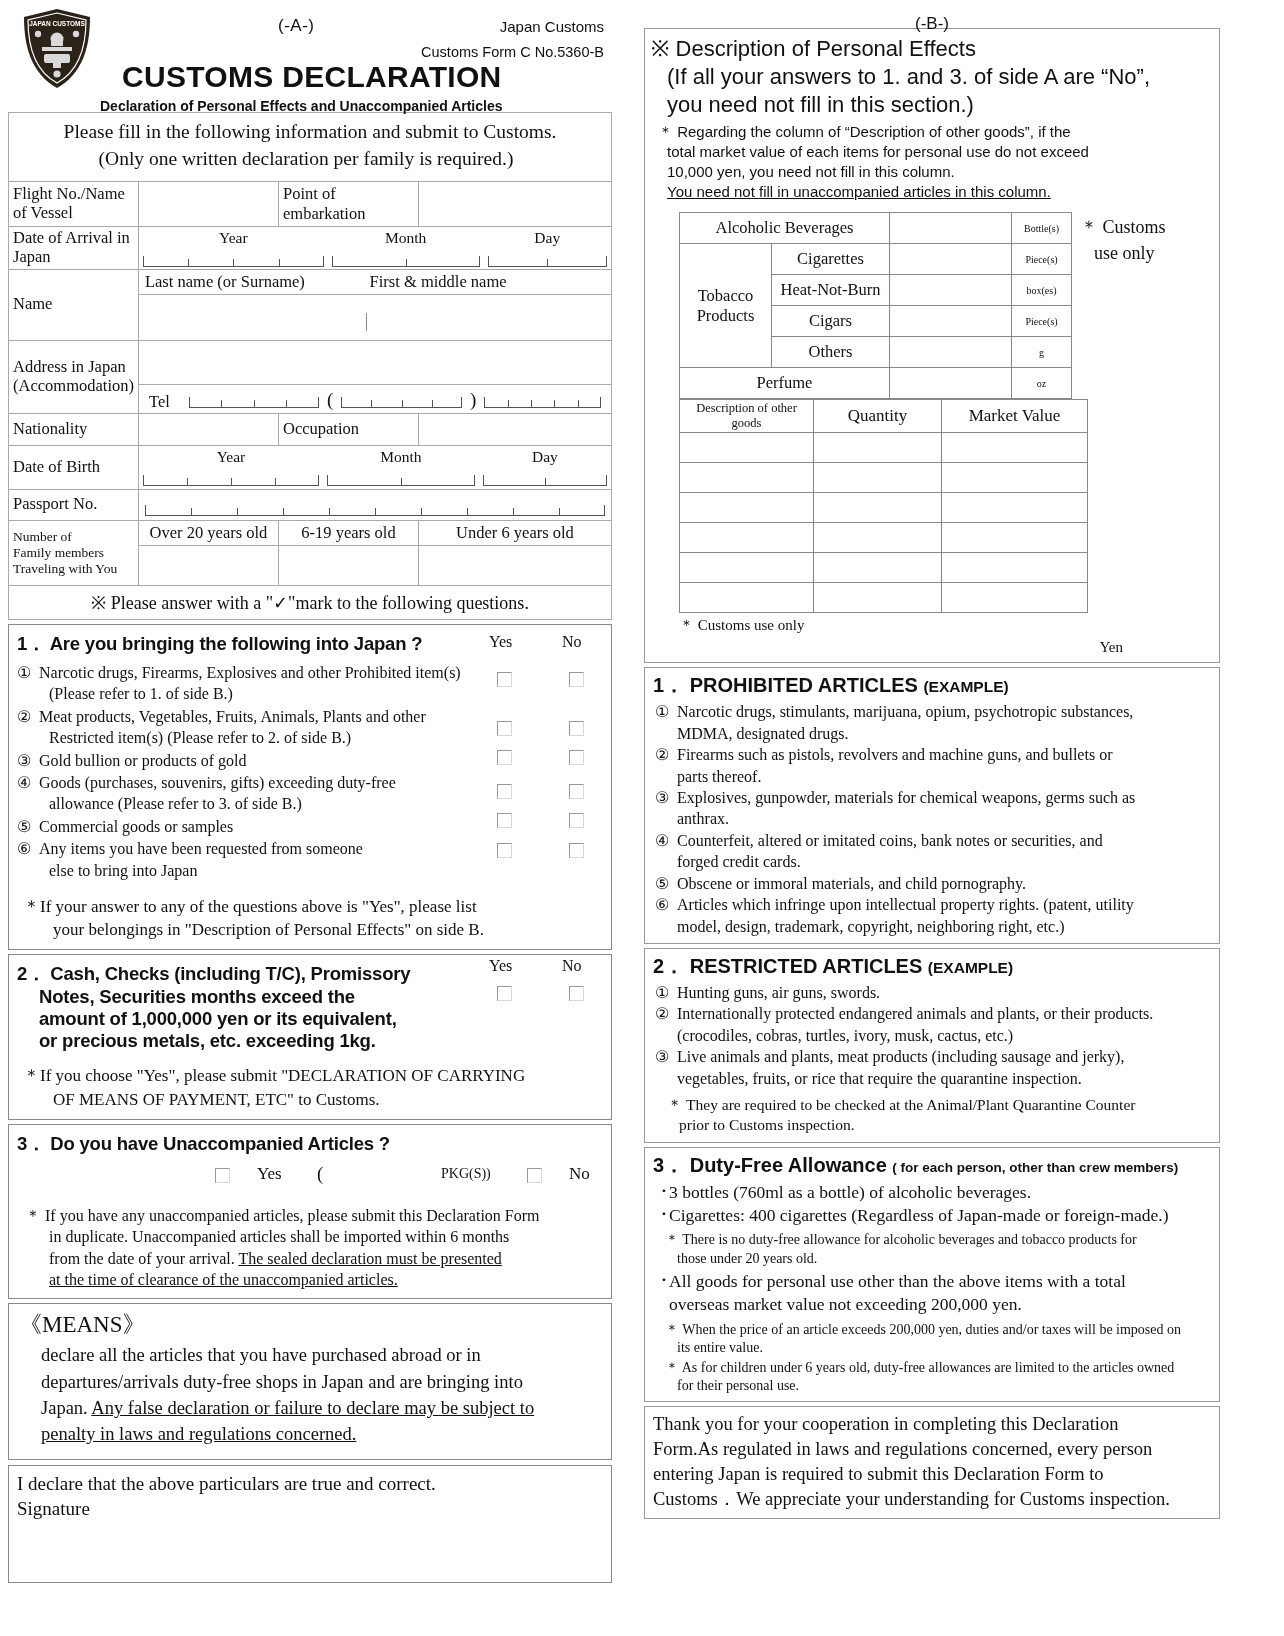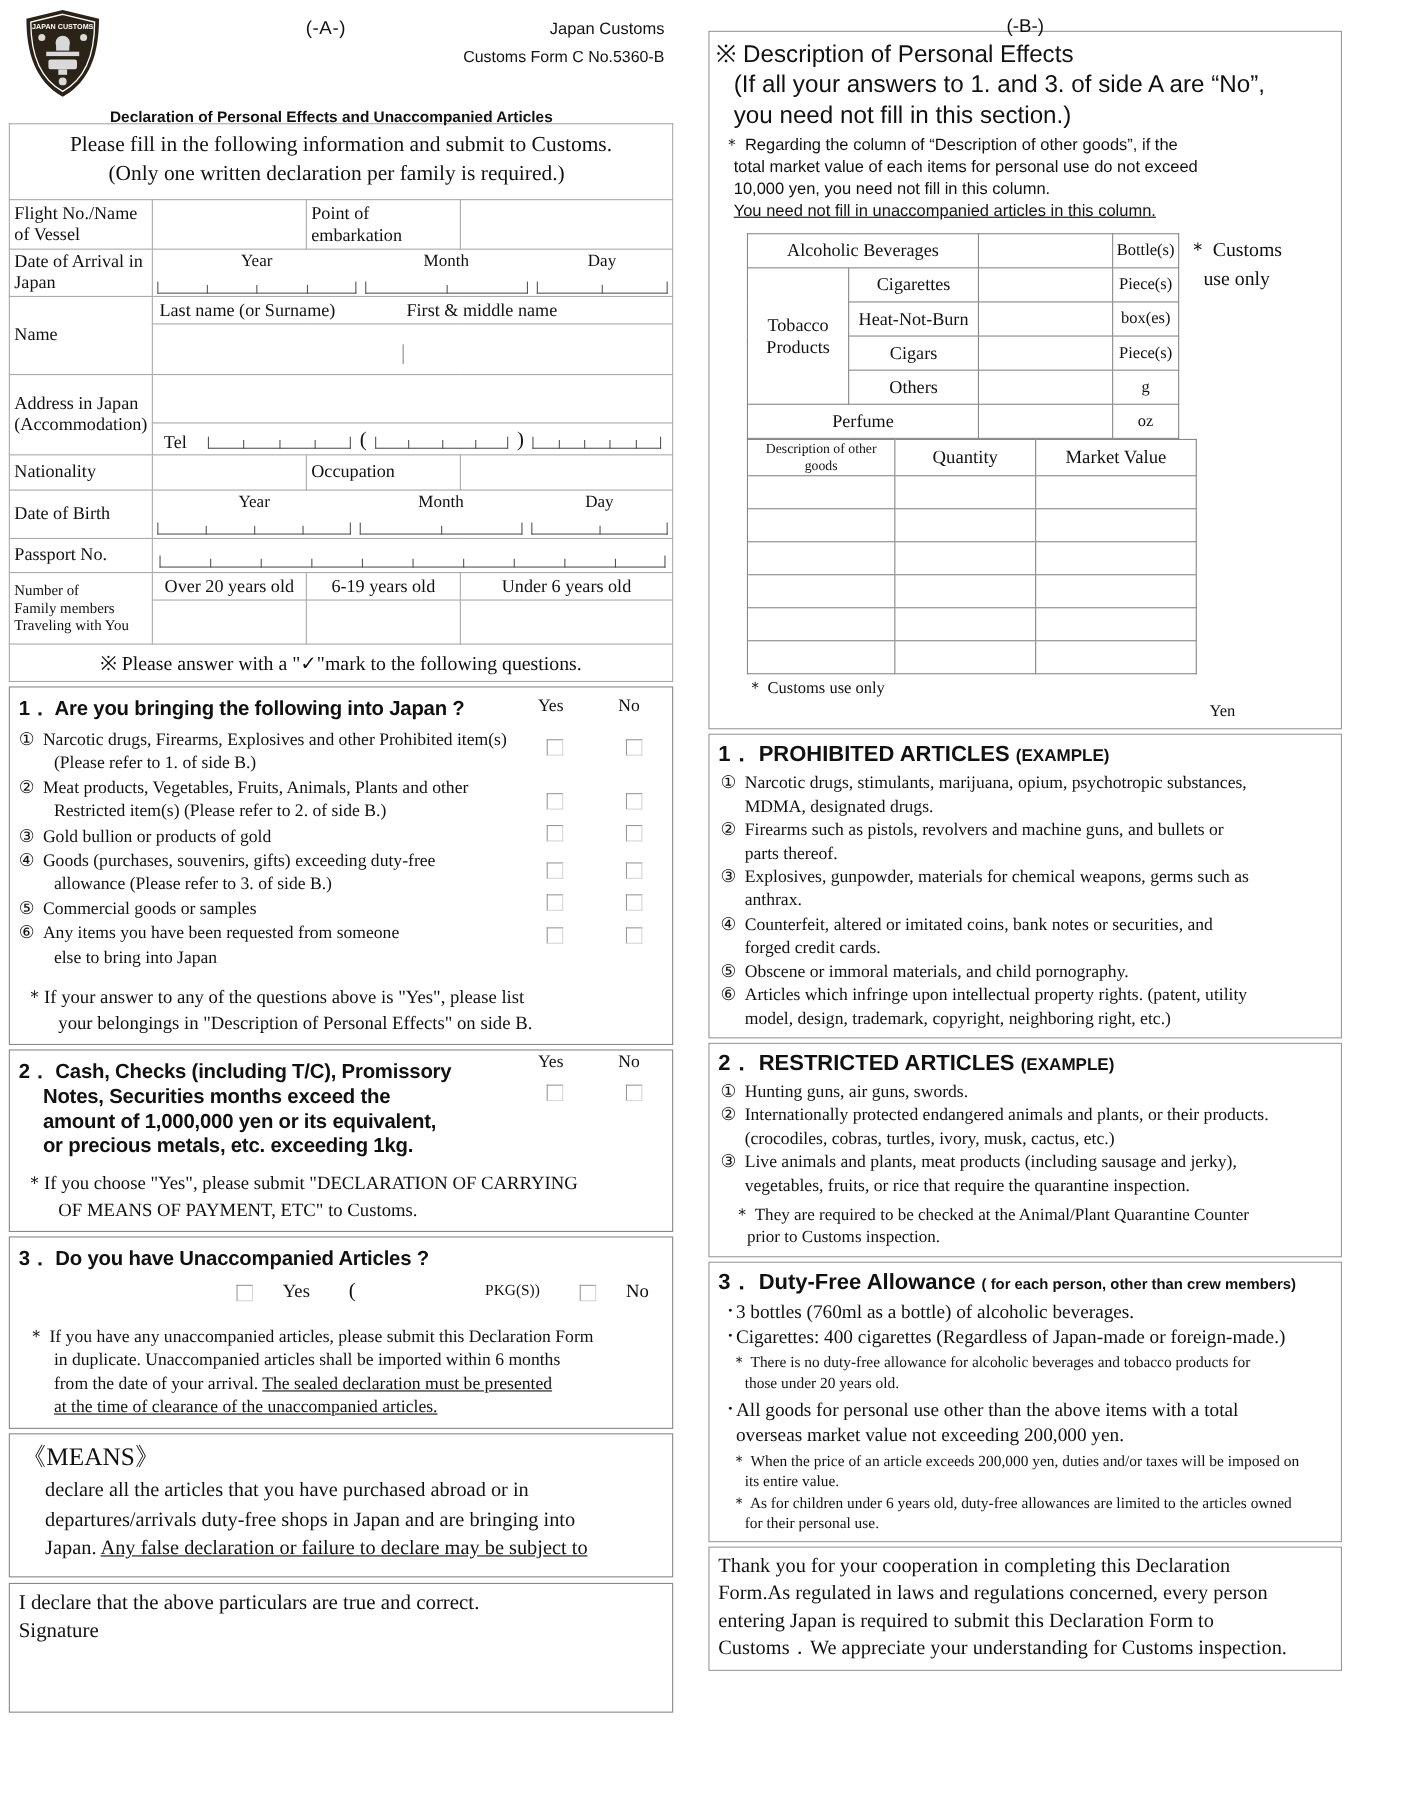--- a/index.html
+++ b/index.html
@@ -115,21 +115,21 @@
     font-family:"Liberation Sans",sans-serif; font-size:15px;
     line-height:1.33; padding-left:16px; margin-top:3px;
   }
   .pe-note .star { text-indent:-9px; display:block; }
 
   table.goods { border-collapse:collapse; margin:2px 0 0 34px; font-size:16.5px; }
   table.goods td { border:1px solid #888; height:31px; }
   .g-cat { width:92px; text-align:center; }
   .g-sub { width:118px; text-align:center; }
   .g-qty { width:122px; }
-  .g-unit { width:60px; text-align:center; font-size:15px; }
+  .g-unit { width:60px; text-align:center; font-size:10px; }
   .cust-use { font-size:18px; line-height:1.45; padding-left:8px; vertical-align:top; }
   table.other { border-collapse:collapse; margin:0 0 0 34px; font-size:17px; }
   table.other td { border:1px solid #888; height:30px; }
   .o-desc { width:134px; text-align:center; font-size:12.5px; }
   .o-qty { width:128px; text-align:center; }
   .o-val { width:146px; text-align:center; }
   .o-blank { border:none !important; }
   .cust-only-row { font-size:15px; padding:3px 0 0 34px; }
   .yen-row { text-align:right; font-size:15px; padding:4px 96px 6px 0; }
 
@@ -166,20 +166,21 @@
         <rect x="20" y="39" width="30" height="4" fill="#d9d9d9"></rect>
         <circle cx="16" cy="26" r="3.2" fill="#d9d9d9"></circle>
         <circle cx="54" cy="26" r="3.2" fill="#d9d9d9"></circle>
         <rect x="22" y="46" width="26" height="9" rx="2" fill="#d9d9d9"></rect>
         <rect x="31" y="55" width="8" height="5" fill="#d9d9d9"></rect>
         <circle cx="35" cy="66" r="3.6" fill="#d9d9d9"></circle>
       </svg>
       <div class="sidelbl a-sidelbl">(-A-)</div>
       <div class="jp-customs">Japan Customs</div>
       <div class="form-no">Customs Form C No.5360-B</div>
+      <div class="main-title">CUSTOMS DECLARATION</div>
       <div class="sub-title">Declaration of Personal Effects and Unaccompanied Articles</div>
     </div>
 
     <div class="instr">
       <div>Please fill in the following information and submit to Customs.</div>
       <div>(Only one written declaration per family is required.)</div>
     </div>
 
     <table class="fields">
       <tbody>
@@ -481,20 +482,21 @@
     </div>
 
     <div class="notice-box">
       <div class="notice-title">《MEANS》</div>
       <div class="notice-body">
         <div>declare all the articles that you have purchased abroad or in</div>
         <div>departures/arrivals duty-free shops in Japan  and are bringing into</div>
         <div>
           <span>Japan. </span><u class="ul">Any false declaration or failure to declare may be subject to</u>
         </div>
+        <div><u class="ul">penalty in laws and regulations concerned.</u></div>
       </div>
     </div>
 
     <div class="declare-box">
       <div>I declare that the above particulars are true and correct.</div>
       <div>Signature</div>
       <div style="height:26px"></div>
     </div>
 
   </div>

